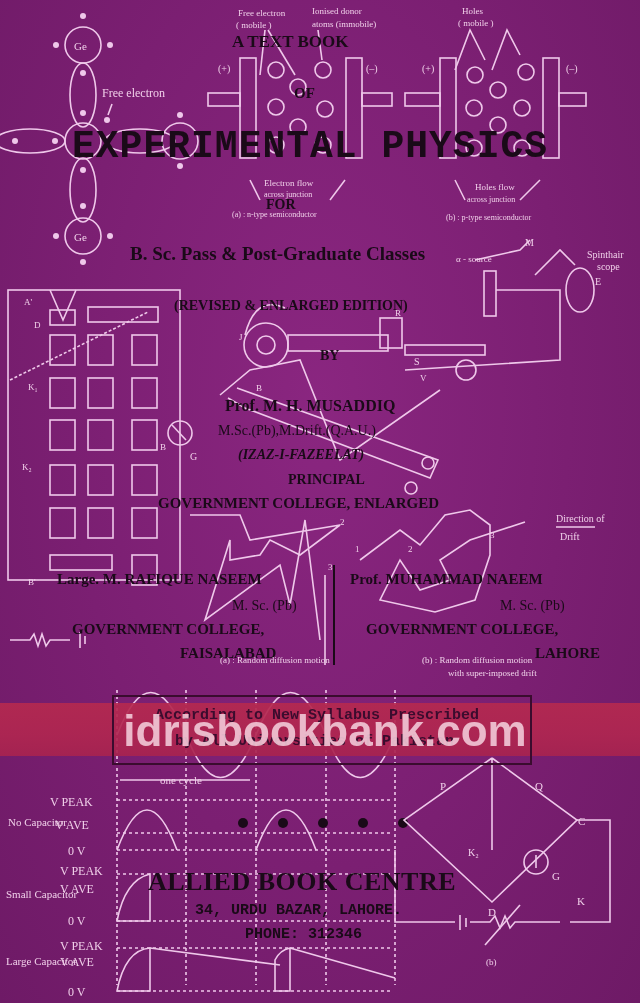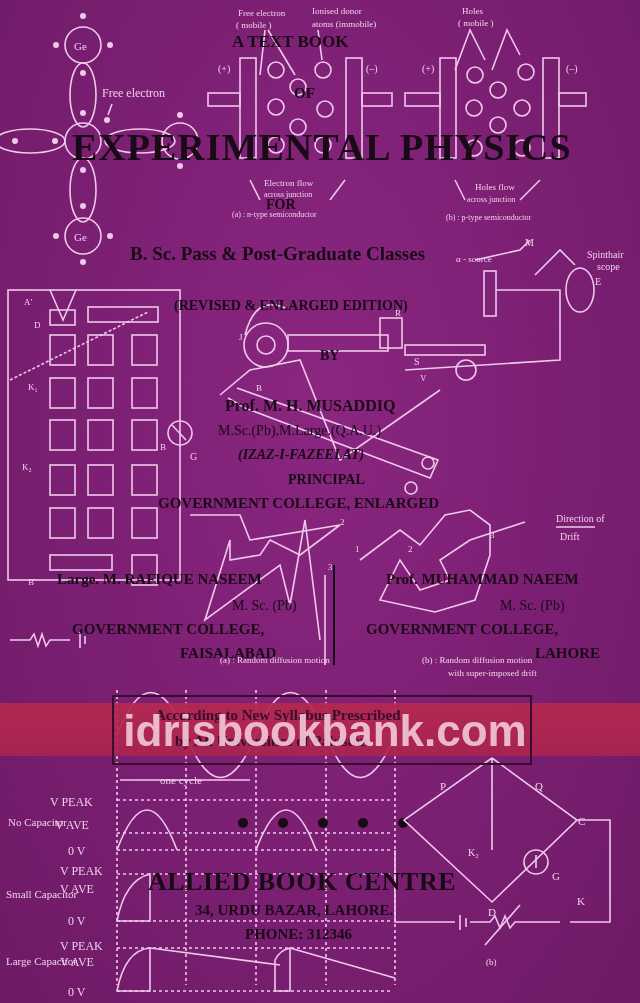--- a/index.html
+++ b/index.html
@@ -8,21 +8,21 @@
     position:relative; width:640px; height:1003px; overflow:hidden;
     background: radial-gradient(ellipse at 50% 40%, #8a2680 0%, #7b1f72 55%, #6e1a66 100%);
     font-family:"Liberation Serif", serif;
   }
   svg.diagram { position:absolute; left:0; top:0; }
   .ink { stroke:#efc8ea; fill:none; stroke-width:1.6; }
   .inkf { fill:#efc8ea; }
   .lab { fill:#f0cfe9; font-family:"Liberation Serif", serif; }
   .t { position:absolute; color:#1a0a18; white-space:nowrap; }
   .title-serif { font-family:"Liberation Serif", serif; font-weight:bold; }
-  .title-sans { font-family:Liberation Serif, serif; font-weight:bold;text-align:center; }
+  .title-sans { font-family:Liberation Mono, monospace; font-weight:bold;text-align:center; }
   #banner {
     position:absolute; left:0; top:703px; width:640px; height:53px;
     background: linear-gradient(180deg, #b5294f 0%, #b02650 60%, #a8234f 100%);
     opacity:0.92;
   }
   #syllabus-box {
     position:absolute; left:112px; top:695px; width:420px; height:70px;
     border:2px solid #3a0c2e; box-sizing:border-box;
   }
   #watermark {
@@ -275,33 +275,33 @@
 
   <div class="t title-serif" style="left:232px; top:32px; font-size:17px;">A TEXT BOOK</div>
   <div class="t title-serif" style="left:294px; top:85px; font-size:15px;">OF</div>
   <div class="t title-sans" style="left:72px; top:125px; font-size:38px; letter-spacing:1px;">EXPERIMENTAL   PHYSICS</div>
   <div class="t title-serif" style="left:266px; top:197px; font-size:14px;">FOR</div>
   <div class="t title-serif" style="left:174px; top:298px; font-size:14px;">(REVISED &amp; ENLARGED EDITION)</div>
   <div class="t title-serif" style="left:130px; top:243px; font-size:19px;">B. Sc. Pass &amp; Post-Graduate Classes</div>
   <div class="t title-serif" style="left:320px; top:348px; font-size:14px;">BY</div>
 
   <div class="t title-serif" style="left:225px; top:397px; font-size:16px;">Prof.  M. H.  MUSADDIQ</div>
-  <div class="t title-serif" style="left:218px; top:423px; font-size:14px; font-weight:normal;">M.Sc.(Pb),M.Large.(Q.A.U.)</div>
+  <div class="t title-serif" style="left:218px; top:423px; font-size:14px; font-weight:normal;">M.Sc.(Pb),M.Drift.(Q.A.U.)</div>
   <div class="t title-serif" style="left:238px; top:447px; font-size:14px; font-style:italic;">(IZAZ-I-FAZEELAT)</div>
   <div class="t title-serif" style="left:275px; top:472px; font-size:14px;margin-left:13px;">PRINCIPAL</div>
   <div class="t title-serif" style="left:158px; top:495px; font-size:15px;">GOVERNMENT COLLEGE,  ENLARGED</div>
 
   <div class="t title-serif" style="left:57px; top:571px; font-size:15px;">Large.  M. RAFIQUE NASEEM</div>
   <div class="t title-serif" style="left:232px; top:598px; font-size:14px; font-weight:normal;">M. Sc. (Pb)</div>
   <div class="t title-serif" style="left:72px; top:621px; font-size:15px;">GOVERNMENT  COLLEGE,</div>
   <div class="t title-serif" style="left:180px; top:645px; font-size:15px;">FAISALABAD</div>
 
   <div class="divider"></div>
 
-  <div class="t title-serif" style="left:350px; top:571px; font-size:15px;margin-left:36px;">Prof.  MUHAMMAD NAEEM</div>
+  <div class="t title-serif" style="left:350px; top:571px; font-size:15px;">Prof.  MUHAMMAD NAEEM</div>
   <div class="t title-serif" style="left:500px; top:598px; font-size:14px; font-weight:normal;">M. Sc. (Pb)</div>
   <div class="t title-serif" style="left:366px; top:621px; font-size:15px;">GOVERNMENT  COLLEGE,</div>
   <div class="t title-serif" style="left:535px; top:645px; font-size:15px;">LAHORE</div>
 
   <div class="caption" style="left:220px; top:655px;text-align:right;">(a) : Random diffusion motion</div>
   <div class="caption" style="left:422px; top:655px;">(b) :  Random diffusion motion</div>
   <div class="caption" style="left:448px; top:668px;">with super-imposed drift</div>
 
   <div id="banner"></div>
   <div id="syllabus-box"></div>

